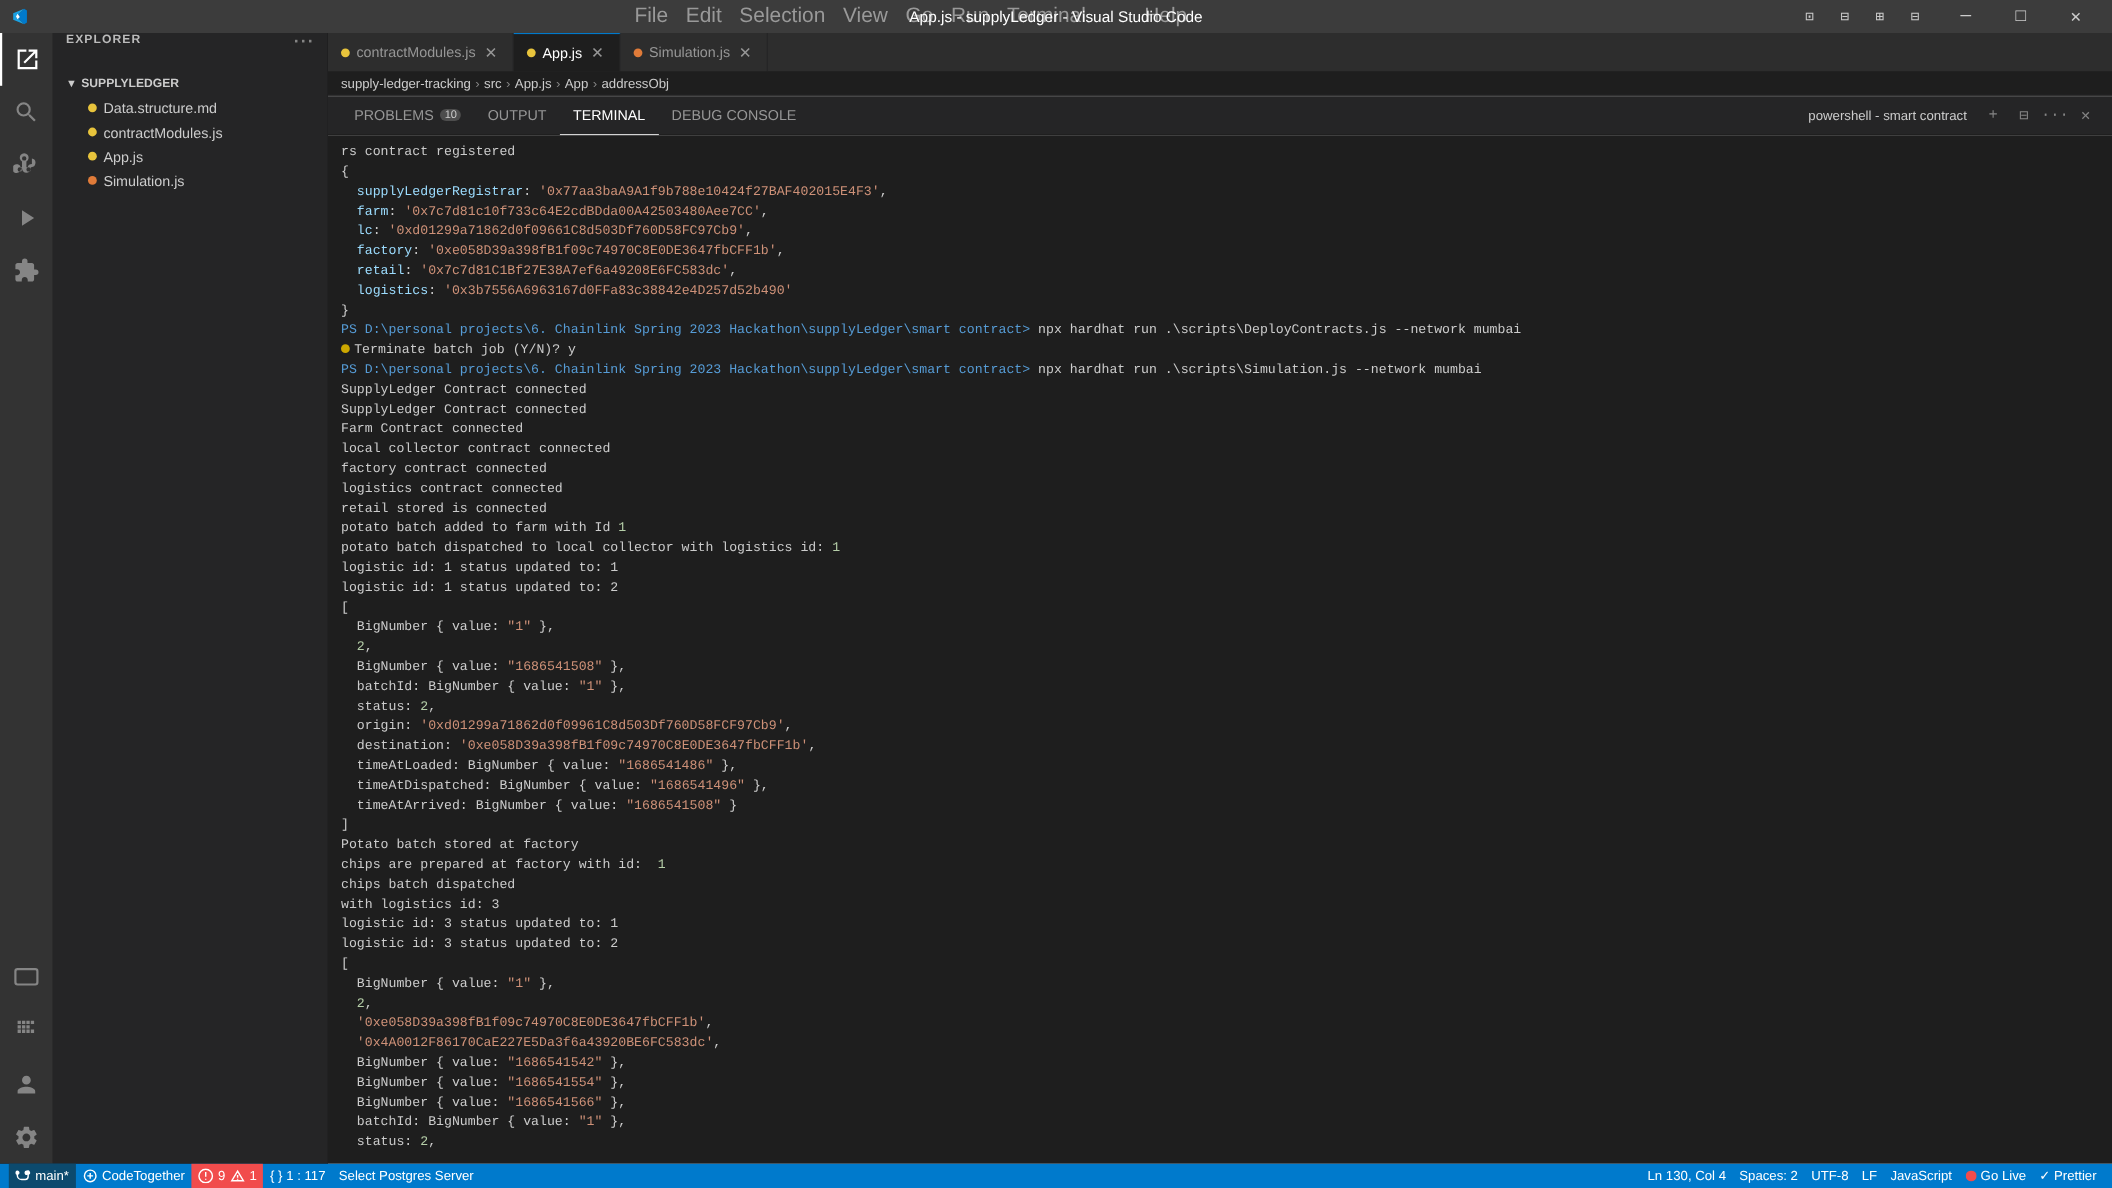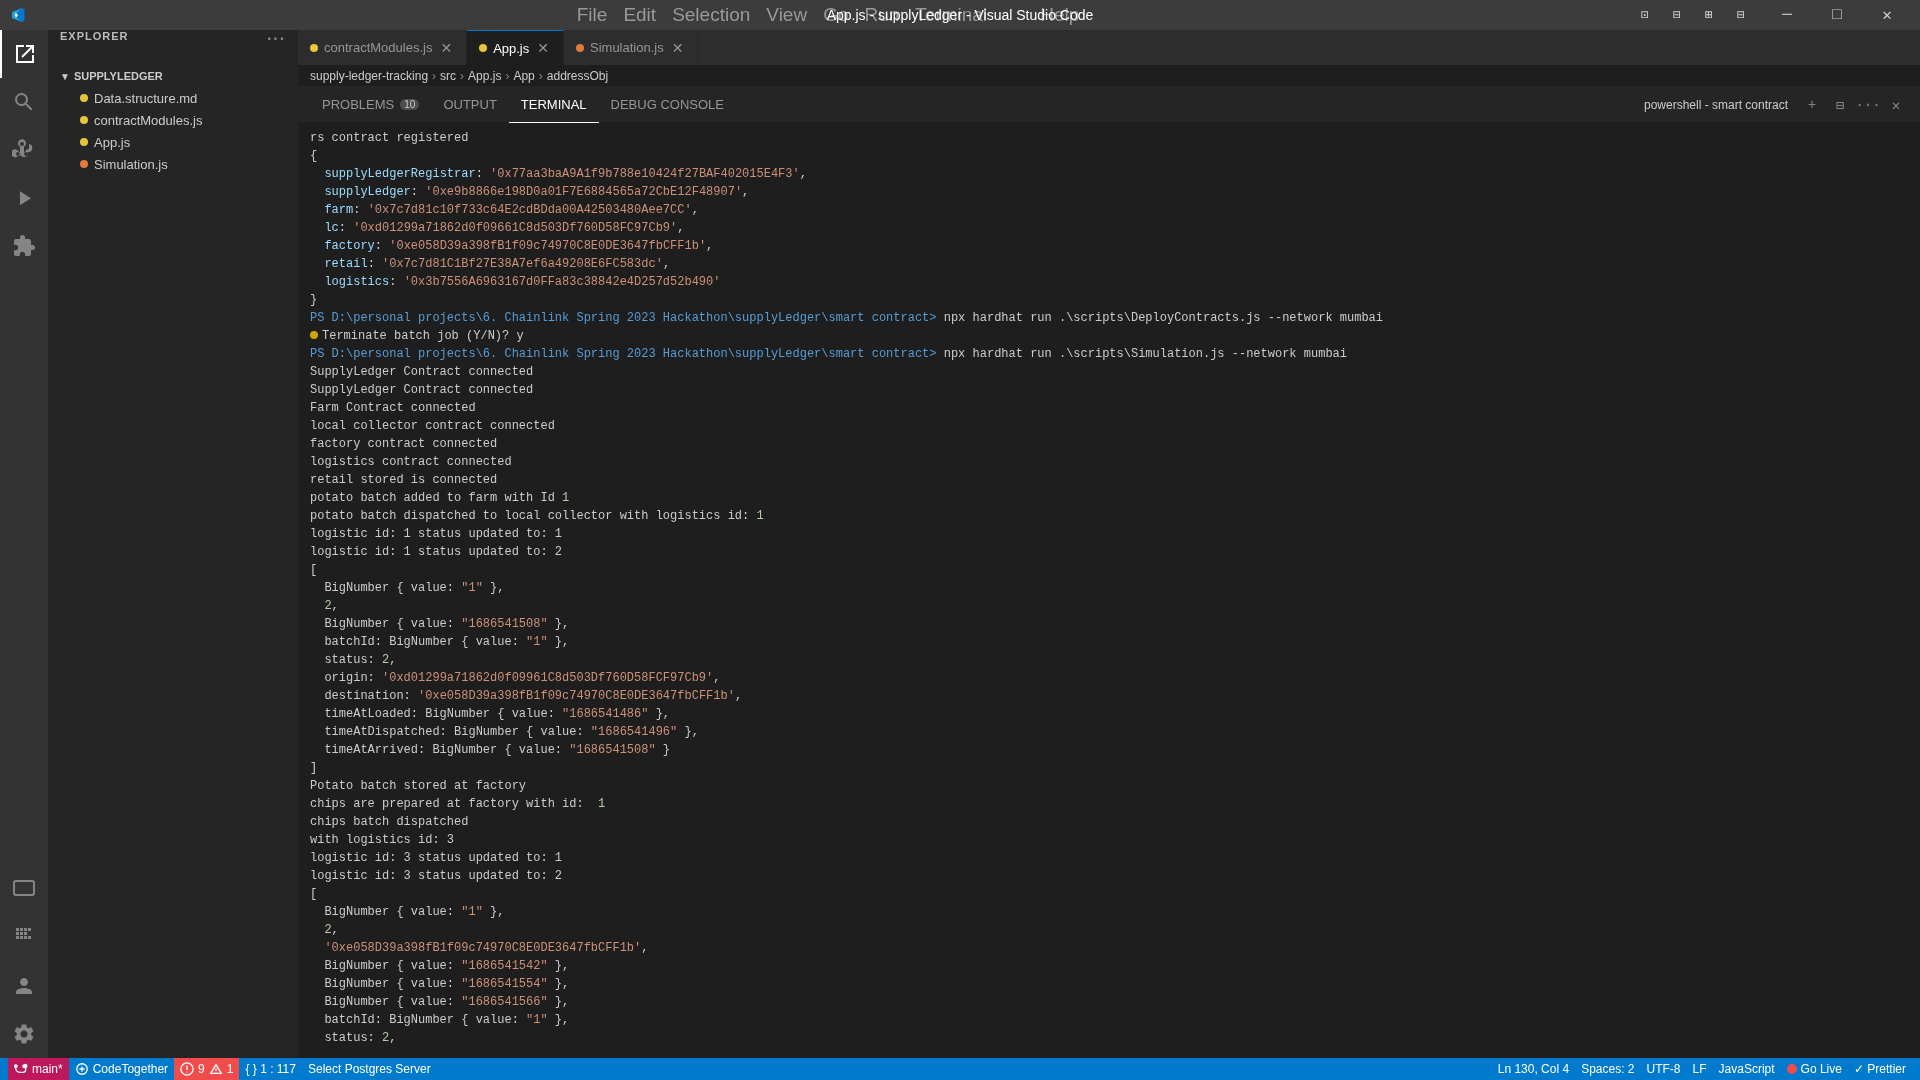--- a/index.html
+++ b/index.html
@@ -522,21 +522,20 @@
               <div class="panel-action-btn">⊟</div>
               <div class="panel-action-btn">···</div>
               <div class="panel-action-btn">✕</div>
             </div>
           </div>
 
           <div id="terminal-content">
             <div class="term-line">rs contract registered</div>
             <div class="term-line">{</div>
             <div class="term-line">  <span class="term-key">supplyLedgerRegistrar</span>: <span class="term-str">'0x77aa3baA9A1f9b788e10424f27BAF402015E4F3'</span>,</div>
-            <div class="term-line">  <span class="term-key">supplyLedger</span>: <span class="term-str">'0xe9b8866e198D0a01F7E6884565a72CbE12F48907'</span>,</div>
             <div class="term-line">  <span class="term-key">farm</span>: <span class="term-str">'0x7c7d81c10f733c64E2cdBDda00A42503480Aee7CC'</span>,</div>
             <div class="term-line">  <span class="term-key">lc</span>: <span class="term-str">'0xd01299a71862d0f09661C8d503Df760D58FC97Cb9'</span>,</div>
             <div class="term-line">  <span class="term-key">factory</span>: <span class="term-str">'0xe058D39a398fB1f09c74970C8E0DE3647fbCFF1b'</span>,</div>
             <div class="term-line">  <span class="term-key">retail</span>: <span class="term-str">'0x7c7d81C1Bf27E38A7ef6a49208E6FC583dc'</span>,</div>
             <div class="term-line">  <span class="term-key">logistics</span>: <span class="term-str">'0x3b7556A6963167d0FFa83c38842e4D257d52b490'</span></div>
             <div class="term-line">}</div>
             <div class="term-line"><span style="color:#569cd6;">PS D:\personal projects\6. Chainlink Spring 2023 Hackathon\supplyLedger\smart contract&gt;</span> npx hardhat run .\scripts\DeployContracts.js --network mumbai</div>
             <div class="term-line"><span class="term-dot-yellow" style="display:inline-block;width:8px;height:8px;border-radius:50%;background:#cca700;margin-right:4px;"></span>Terminate batch job (Y/N)? y</div>
             <div class="term-line"><span style="color:#569cd6;">PS D:\personal projects\6. Chainlink Spring 2023 Hackathon\supplyLedger\smart contract&gt;</span> npx hardhat run .\scripts\Simulation.js --network mumbai</div>
             <div class="term-line">SupplyLedger Contract connected</div>
@@ -565,34 +564,35 @@
             <div class="term-line">Potato batch stored at factory</div>
             <div class="term-line">chips are prepared at factory with id:  <span style="color:#b5cea8;">1</span></div>
             <div class="term-line">chips batch dispatched</div>
             <div class="term-line">with logistics id: 3</div>
             <div class="term-line">logistic id: 3 status updated to: 1</div>
             <div class="term-line">logistic id: 3 status updated to: 2</div>
             <div class="term-line">[</div>
             <div class="term-line">  BigNumber { value: <span class="term-str">"1"</span> },</div>
             <div class="term-line">  <span style="color:#b5cea8;">2</span>,</div>
             <div class="term-line">  <span class="term-str">'0xe058D39a398fB1f09c74970C8E0DE3647fbCFF1b'</span>,</div>
+            <div class="term-line">  <span class="term-str">'0x4A0012F86170CaE227E5Da3f6a43920BE6FC583dc'</span>,</div>
             <div class="term-line">  BigNumber { value: <span class="term-str">"1686541542"</span> },</div>
             <div class="term-line">  BigNumber { value: <span class="term-str">"1686541554"</span> },</div>
             <div class="term-line">  BigNumber { value: <span class="term-str">"1686541566"</span> },</div>
             <div class="term-line">  batchId: BigNumber { value: <span class="term-str">"1"</span> },</div>
             <div class="term-line">  status: <span style="color:#b5cea8;">2</span>,</div>
 
           </div>
         </div>
       </div>
     </div>
   </div>
 
   <div id="status-bar">
-    <div class="status-item" style="background:#be185d;">
+    <div class="status-item" style="background:#0c4a6e;">
       <svg width="14" height="14" viewBox="0 0 16 16" fill="white">
           <path d="M11.75 2.5a2.25 2.25 0 1 0 .75 4.37v1.88a2.25 2.25 0 0 1-2.25 2.25H6.5A3.75 3.75 0 0 1 2.75 7.25V6.87a2.25 2.25 0 1 0-1.5 0v.38A5.25 5.25 0 0 0 6.5 12.5h3.75a3.75 3.75 0 0 0 3.75-3.75V6.87A2.25 2.25 0 0 0 11.75 2.5z"></path>
         </svg>
       <span>main*</span>
     </div>
     <div class="status-item">
       <svg width="14" height="14" viewBox="0 0 16 16" fill="white">
           <circle cx="8" cy="8" r="6" fill="none" stroke="white" stroke-width="1.5"></circle>
           <path d="M5 8h6M8 5v6" stroke="white" stroke-width="1.5"></path>
         </svg>

